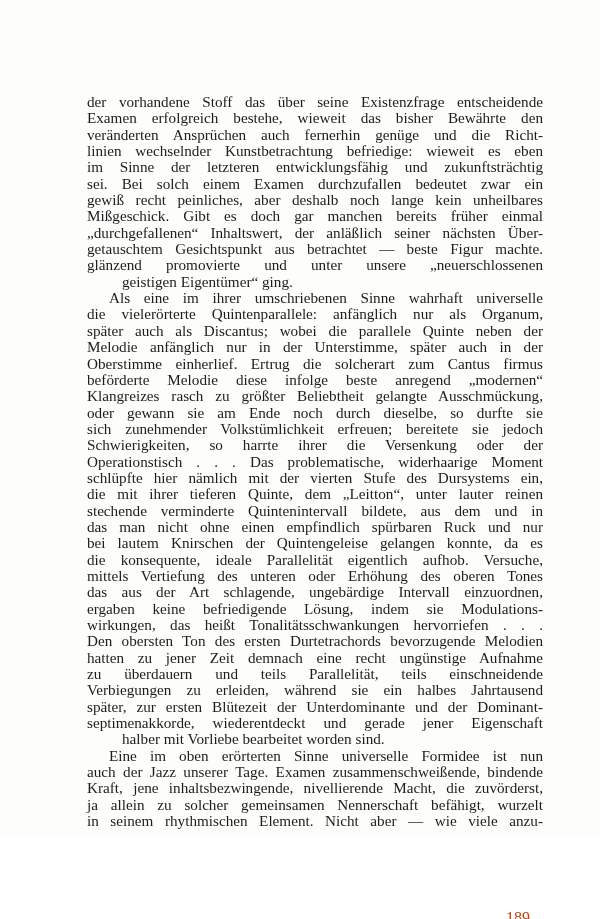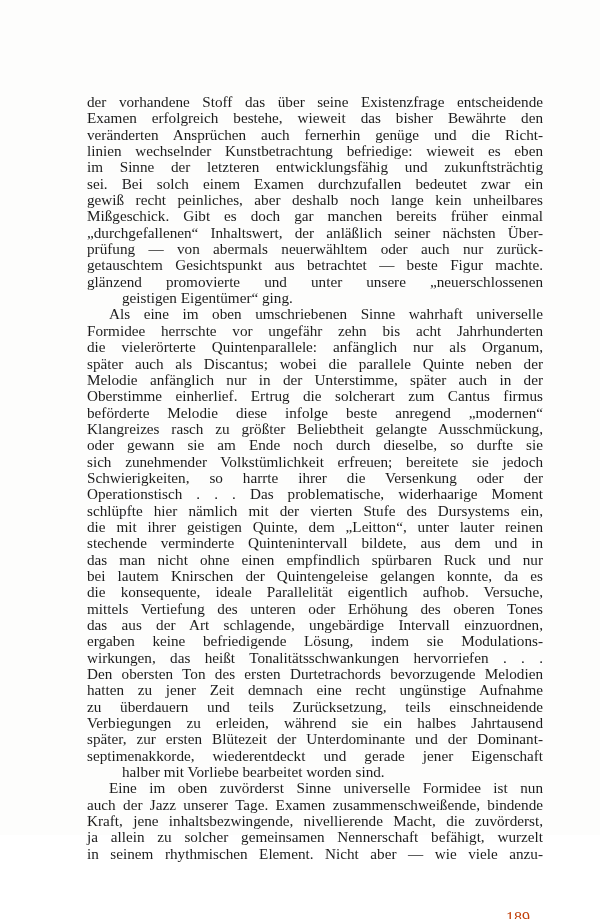--- a/index.html
+++ b/index.html
@@ -64,58 +64,56 @@
       <div>
         <span class="line">der vorhandene Stoff das über seine Existenzfrage entscheidende</span>
         <span class="line">Examen erfolgreich bestehe, wieweit das bisher Bewährte den</span>
         <span class="line">veränderten Ansprüchen auch fernerhin genüge und die Richt-</span>
         <span class="line">linien wechselnder Kunstbetrachtung befriedige: wieweit es eben</span>
         <span class="line">im Sinne der letzteren entwicklungsfähig und zukunftsträchtig</span>
         <span class="line">sei. Bei solch einem Examen durchzufallen bedeutet zwar ein</span>
         <span class="line">gewiß recht peinliches, aber deshalb noch lange kein unheilbares</span>
         <span class="line">Mißgeschick. Gibt es doch gar manchen bereits früher einmal</span>
         <span class="line">„durchgefallenen“ Inhaltswert, der anläßlich seiner nächsten Über-</span>
-        <span class="line">prüfung — von abermals neuerwähltem oder auch nur zurück-</span>
         <span class="line">getauschtem Gesichtspunkt aus betrachtet — beste Figur machte.</span>
         <span class="line">glänzend promovierte und unter unsere „neuerschlossenen</span>
         <span class="line last">geistigen Eigentümer“ ging.</span>
       </div>
       <div>
-        <span class="line indent">Als eine im oben umschriebenen Sinne wahrhaft universelle</span>
-        <span class="line">Formidee herrschte vor ungefähr zehn bis acht Jahrhunderten</span>
+        <span class="line indent">Als eine im ihrer umschriebenen Sinne wahrhaft universelle</span>
         <span class="line">die vielerörterte Quintenparallele: anfänglich nur als Organum,</span>
         <span class="line">später auch als Discantus; wobei die parallele Quinte neben der</span>
         <span class="line">Melodie anfänglich nur in der Unterstimme, später auch in der</span>
         <span class="line">Oberstimme einherlief. Ertrug die solcherart zum Cantus firmus</span>
         <span class="line">beförderte Melodie diese infolge beste anregend „modernen“</span>
         <span class="line">Klangreizes rasch zu größter Beliebtheit gelangte Ausschmückung,</span>
         <span class="line">oder gewann sie am Ende noch durch dieselbe, so durfte sie</span>
         <span class="line">sich zunehmender Volkstümlichkeit erfreuen; bereitete sie jedoch</span>
         <span class="line">Schwierigkeiten, so harrte ihrer die Versenkung oder der</span>
         <span class="line">Operationstisch . . . Das problematische, widerhaarige Moment</span>
         <span class="line">schlüpfte hier nämlich mit der vierten Stufe des Dursystems ein,</span>
-        <span class="line">die mit ihrer geistigen Quinte, dem „Leitton“, unter lauter reinen</span>
+        <span class="line">die mit ihrer tieferen Quinte, dem „Leitton“, unter lauter reinen</span>
         <span class="line">stechende verminderte Quintenintervall bildete, aus dem und in</span>
         <span class="line">das man nicht ohne einen empfindlich spürbaren Ruck und nur</span>
         <span class="line">bei lautem Knirschen der Quintengeleise gelangen konnte, da es</span>
         <span class="line">die konsequente, ideale Parallelität eigentlich aufhob. Versuche,</span>
         <span class="line">mittels Vertiefung des unteren oder Erhöhung des oberen Tones</span>
         <span class="line">das aus der Art schlagende, ungebärdige Intervall einzuordnen,</span>
         <span class="line">ergaben keine befriedigende Lösung, indem sie Modulations-</span>
         <span class="line">wirkungen, das heißt Tonalitätsschwankungen hervorriefen . . .</span>
         <span class="line">Den obersten Ton des ersten Durtetrachords bevorzugende Melodien</span>
         <span class="line">hatten zu jener Zeit demnach eine recht ungünstige Aufnahme</span>
-        <span class="line">zu überdauern und teils Zurücksetzung, teils einschneidende</span>
+        <span class="line">zu überdauern und teils Parallelität, teils einschneidende</span>
         <span class="line">Verbiegungen zu erleiden, während sie ein halbes Jahrtausend</span>
         <span class="line">später, zur ersten Blütezeit der Unterdominante und der Dominant-</span>
         <span class="line">septimenakkorde, wiederentdeckt und gerade jener Eigenschaft</span>
         <span class="line last">halber mit Vorliebe bearbeitet worden sind.</span>
       </div>
       <div>
-        <span class="line indent">Eine im oben zuvörderst Sinne universelle Formidee ist nun</span>
+        <span class="line indent">Eine im oben erörterten Sinne universelle Formidee ist nun</span>
         <span class="line">auch der Jazz unserer Tage. Examen zusammenschweißende, bindende</span>
         <span class="line">Kraft, jene inhaltsbezwingende, nivellierende Macht, die zuvörderst,</span>
         <span class="line">ja allein zu solcher gemeinsamen Nennerschaft befähigt, wurzelt</span>
         <span class="line">in seinem rhythmischen Element. Nicht aber — wie viele anzu-</span>
       </div>
     </div>
   <div class="page-number">189</div>
 </div>
 
 </body></html>

